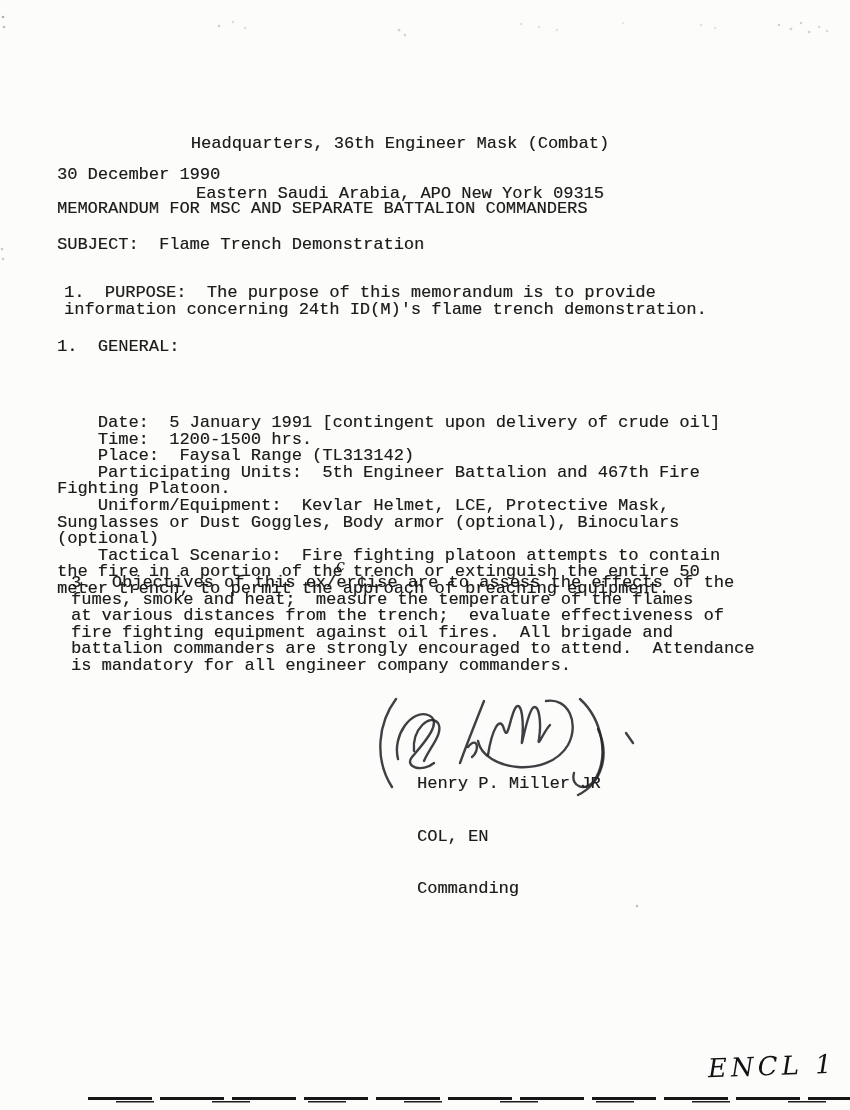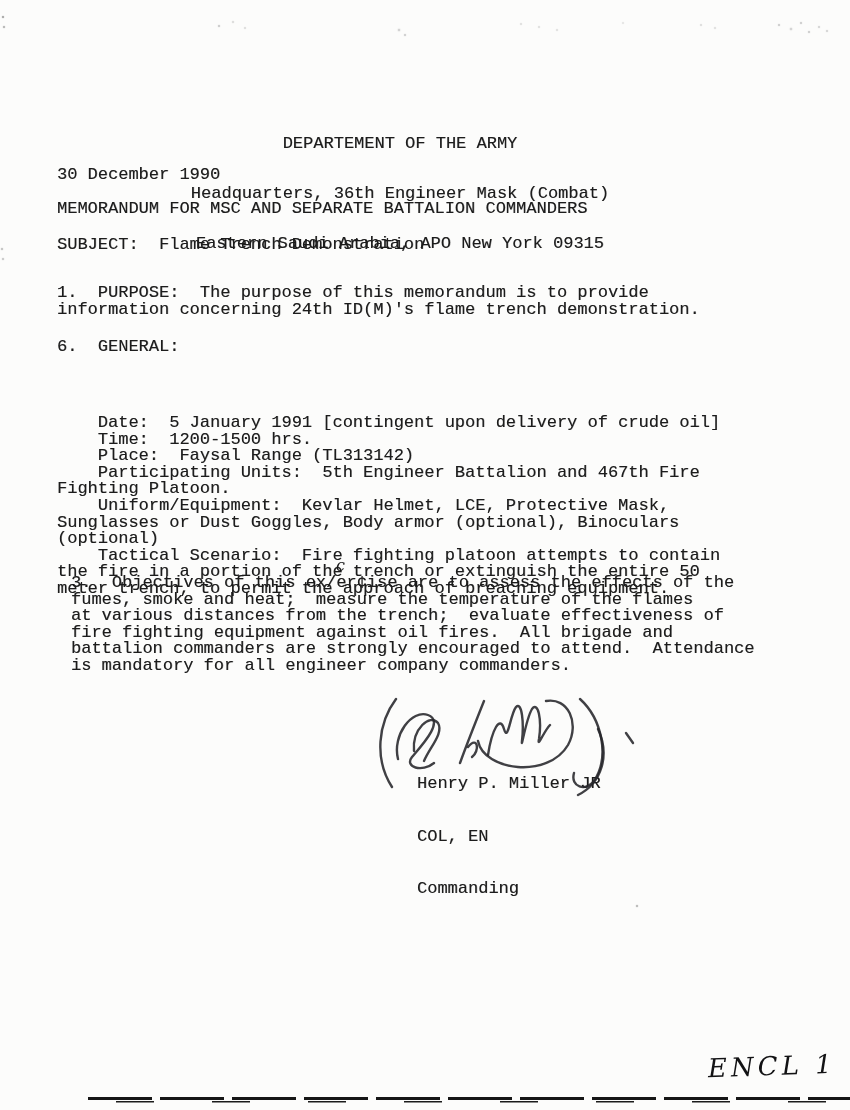--- a/index.html
+++ b/index.html
@@ -11,21 +11,21 @@
     font-size:17px; line-height:16.6px; color:#1c1c1c;
   }
   .txt {
     position:absolute; white-space:pre;
     text-shadow:0.4px 0.4px 0.5px rgba(25,25,25,0.45);
   }
   .letterhead { left:57px; top:103px; width:686px; text-align:center; }
   .date-line { left:57px; top:167px; width:680px; text-align:left; }
   .memo-line { left:57px; top:201px; }
   .subject-line { left:57px; top:237px; }
-  .para-purpose { left:57px; top:285px; }
+  .para-purpose { left:64px; top:285px; }
   .para-general-heading { left:57px; top:339px; }
   .para-general { left:57px; top:383px;margin-top:32px; }
   .para-objectives { left:42px; top:575px;margin-left:29px; }
   .correction {
     position:absolute; left:336px; top:559px;
     font-family:"DejaVu Serif",serif; font-style:italic;
     font-size:16px; color:#161616; line-height:14px;
   }
   .sig-typed-block { left:400px; top:740px; line-height:17.5px;margin-left:17px; }
   .signature-svg {
@@ -80,35 +80,34 @@
   }
 </style>
 </head>
 <body>
 
 <div class="page">
 
   <div class="scan-noise"></div>
 
   <div class="txt letterhead">
-    <div>DEPARTEMENT OF THE ARMY</div>
     <div>Headquarters, 36th Engineer Mask (Combat)</div>
     <div>Eastern Saudi Arabia, APO New York 09315</div>
   </div>
 
   <div class="txt date-line">30 December 1990</div>
 
   <div class="txt memo-line">MEMORANDUM FOR MSC AND SEPARATE BATTALION COMMANDERS</div>
 
   <div class="txt subject-line">SUBJECT:  Flame Trench Demonstration</div>
 
   <div class="txt para-purpose">1.  PURPOSE:  The purpose of this memorandum is to provide
 information concerning 24th ID(M)'s flame trench demonstration.</div>
 
-  <div class="txt para-general-heading">6.  GENERAL:</div>
+  <div class="txt para-general-heading">1.  GENERAL:</div>
 
   <div class="txt para-general">    Date:  5 January 1991 [contingent upon delivery of crude oil]
     Time:  1200-1500 hrs.
     Place:  Faysal Range (TL313142)
     Participating Units:  5th Engineer Battalion and 467th Fire
 Fighting Platoon.
     Uniform/Equipment:  Kevlar Helmet, LCE, Protective Mask,
 Sunglasses or Dust Goggles, Body armor (optional), Binoculars
 (optional)
     Tactical Scenario:  Fire fighting platoon attempts to contain

